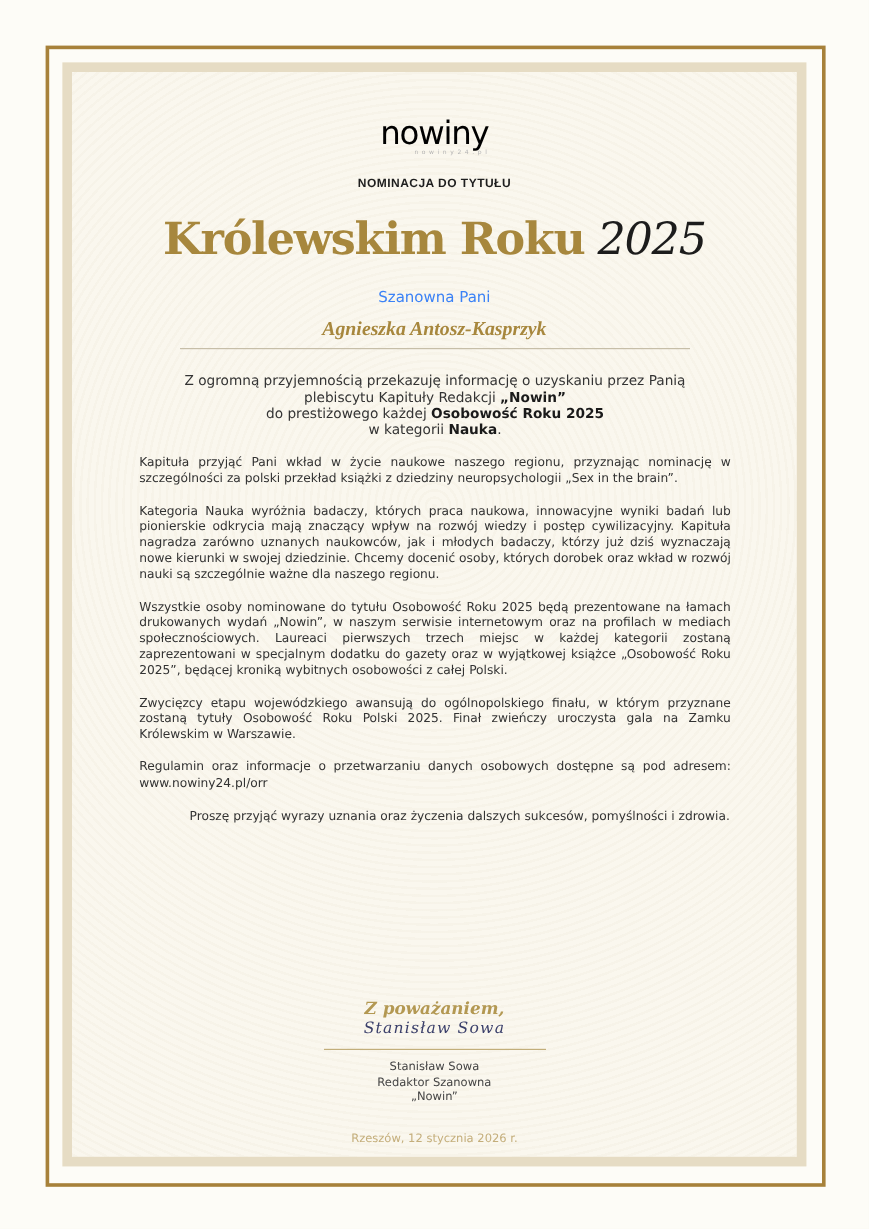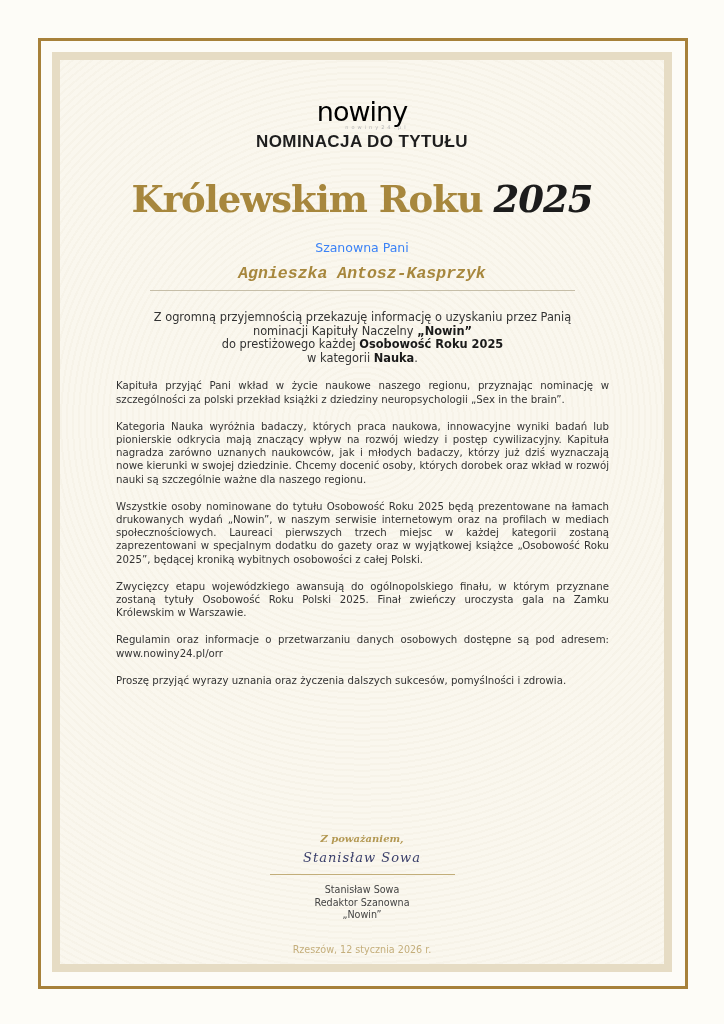--- a/index.html
+++ b/index.html
@@ -49,72 +49,72 @@
   .logo-sub {
     display: block;
     font-family: "DejaVu Sans", sans-serif;
     font-size: 5px;
     letter-spacing: 3px;
     color: #b5b5b5;
     margin-top: -2px;
     padding-left: 30px;
   }
   .nomination-label {
-    position: absolute; left: 0; right: 0; top: 72px;
+    position: absolute; left: 0; right: 0; top: 88px;
     text-align: center;
     font-family: "Liberation Sans", sans-serif;
     font-weight: bold;
-    font-size: 17px;
+    font-size: 10px;
     letter-spacing: 0.4px;
     color: #1e1e1e;
   }
   .title {
     position: absolute; left: 0; right: 0; top: 114px;
     text-align: center;
     font-family: "DejaVu Serif", "Liberation Serif", serif;
     font-size: 37px;
     line-height: 50px;
     letter-spacing: -1px;
   }
   .title-gold { color: #a7873d; font-weight: bold; }
-  .title-year { color: #1c1c1c; font-style: italic; font-weight: bold; }
+  .title-year { color: #1c1c1c; font-style: italic; font-weight: normal; }
   .salutation {
     position: absolute; left: 0; right: 0; top: 180px;
     text-align: center;
     font-size: 12.5px;
     color: #3b82f6;
   }
   .recipient {
     position: absolute; left: 0; right: 0; top: 204px;
     text-align: center;
-    font-family: Liberation Mono, monospace;
+    font-family: Liberation Serif, serif;
     font-style: italic; font-weight: bold;
     font-size: 16.5px;
     color: #a7873d;
   }
   .divider {
     position: absolute; left: 90px; width: 425px; top: 230px;
     height: 1px; background: #c6bea8;
   }
   .body-text {
     position: absolute; left: 56px; width: 493px; top: 251px;
     font-size: 10.2px;
     line-height: 13.2px;
     color: #333;
   }
   .intro { text-align: center; font-size: 11.4px; line-height: 13.6px; margin: 0 0 14px 0; }
   .para { text-align: justify; margin: 0 0 14px 0; }
-  .para.left { text-align: left; }
+  .para.left { text-align: left; margin-left: 42px; }
   b { color: #1a1a1a; }
   .signoff {
     position: absolute; left: 0; right: 0; top: 773px;
     text-align: center;
     font-family: "DejaVu Serif", serif;
     font-style: italic; font-weight: bold;
-    font-size: 10px;
+    font-size: 14px;
     color: #b39852;
   }
   .signature {
     position: absolute; left: 0; right: 0; top: 790px;
     text-align: center;
     font-family: "DejaVu Serif", serif;
     font-style: italic;
     font-size: 13px;
     color: #3a3f6a;
     letter-spacing: 1px;
@@ -156,21 +156,21 @@
     <span class="title-year">2025</span>
   </div>
 
   <div class="salutation">Szanowna Pani</div>
   <div class="recipient">Agnieszka Antosz-Kasprzyk</div>
   <div class="divider"></div>
 
   <div class="body-text">
     <p class="intro">
       <span>Z ogromną przyjemnością przekazuję informację o uzyskaniu przez Panią</span><br>
-      <span>nominacji Kapituły Naczelny </span><b>„Nowin”</b><br>
+      <span>plebiscytu Kapituły Redakcji </span><b>„Nowin”</b><br>
       <span>do prestiżowego każdej </span><b>Osobowość Roku 2025</b><br>
       <span>w kategorii </span><b>Nauka</b><span>.</span>
     </p>
     <p class="para">Kapituła przyjąć Pani wkład w życie naukowe naszego regionu, przyznając nominację w szczególności za polski przekład książki z dziedziny neuropsychologii „Sex in the brain”.</p>
     <p class="para">Kategoria Nauka wyróżnia badaczy, których praca naukowa, innowacyjne wyniki badań lub pionierskie odkrycia mają znaczący wpływ na rozwój wiedzy i postęp cywilizacyjny. Kapituła nagradza zarówno uznanych naukowców, jak i młodych badaczy, którzy już dziś wyznaczają nowe kierunki w swojej dziedzinie. Chcemy docenić osoby, których dorobek oraz wkład w rozwój nauki są szczególnie ważne dla naszego regionu.</p>
     <p class="para">Wszystkie osoby nominowane do tytułu Osobowość Roku 2025 będą prezentowane na łamach drukowanych wydań „Nowin”, w naszym serwisie internetowym oraz na profilach w mediach społecznościowych. Laureaci pierwszych trzech miejsc w każdej kategorii zostaną zaprezentowani w specjalnym dodatku do gazety oraz w wyjątkowej książce „Osobowość Roku 2025”, będącej kroniką wybitnych osobowości z całej Polski.</p>
     <p class="para">Zwycięzcy etapu wojewódzkiego awansują do ogólnopolskiego finału, w którym przyznane zostaną tytuły Osobowość Roku Polski 2025. Finał zwieńczy uroczysta gala na Zamku Królewskim w Warszawie.</p>
     <p class="para">
       <span>Regulamin oraz informacje o przetwarzaniu danych osobowych dostępne są pod adresem: </span><span>www.nowiny24.pl/orr</span>
     </p>

